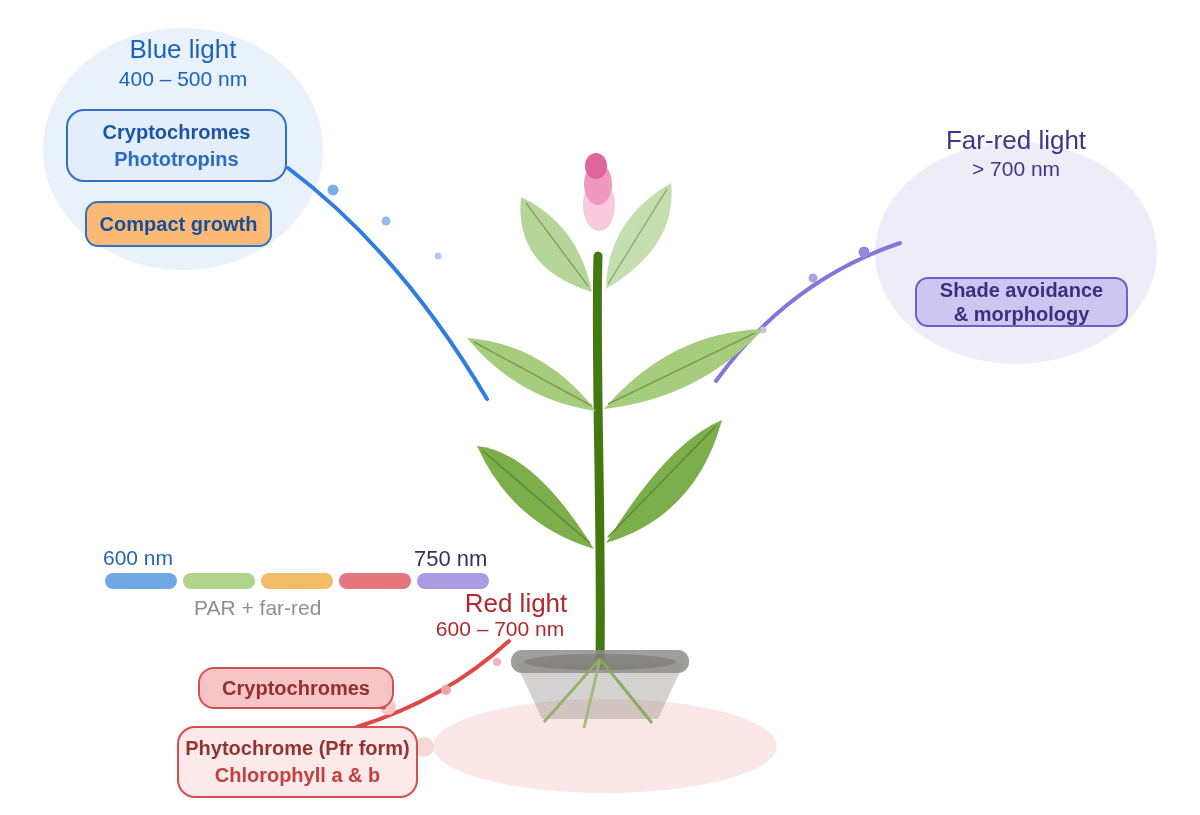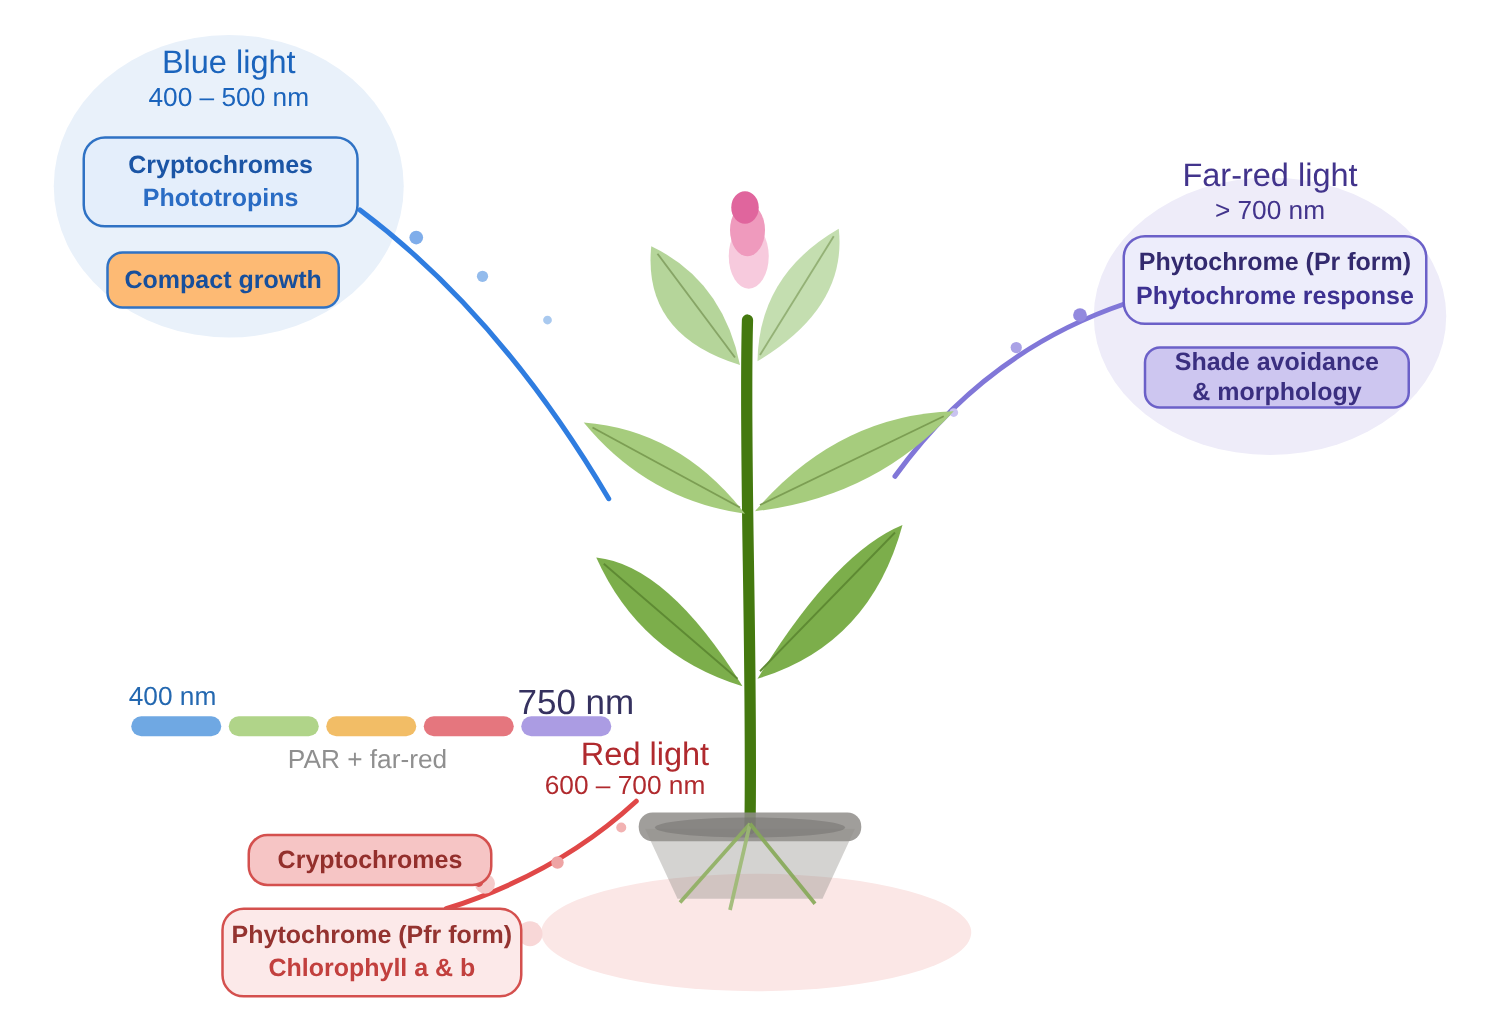--- a/index.html
+++ b/index.html
@@ -27,24 +27,24 @@
              border-radius:13px;background:#cdc6f0;color:#3a2f80;line-height:24px;}
   
   .red-title,.red-range{color:#b02a2e;}
   .box-photo{left:198px;top:667px;width:196px;height:42px;border:2px solid #d4504e;
              border-radius:16px;background:#f6c5c5;color:#932f2c;}
   .box-pfr{left:177px;top:726px;width:241px;height:72px;border:2px solid #d4504e;
            border-radius:18px;background:#fce9e9;line-height:27px;}
   .box-pfr .l1{color:#943330;} .box-pfr .l2{color:#c2403e;}
   
   .wl-start{left:103px;top:546px;font-size:21px;color:#2468b0;white-space:nowrap;}
-  .wl-end{left:414px;top:546px;font-size:28px;color:#35315f;white-space:nowrap;}
+  .wl-end{left:414px;top:546px;font-size:22px;color:#35315f;white-space:nowrap;}
   .bands{left:105px;top:573px;display:flex;gap:6px;}
   .band{width:72px;height:16px;border-radius:8px;}
-  .par-caption{left:194px;top:596px;width:200px;text-align:center;font-size:21px;color:#8f8f8f;white-space:nowrap;}
+  .par-caption{left:194px;top:596px;width:200px;text-align:left;font-size:21px;color:#8f8f8f;white-space:nowrap;}
 </style>
 </head>
 <body>
 
 <div class="canvas">
 
   <svg class="art" width="1200" height="815" viewBox="0 0 1200 815">
 
     <ellipse cx="183" cy="149" rx="140" ry="121" fill="#e9f1fa"></ellipse>
     <ellipse cx="1016" cy="253" rx="141" ry="111" fill="#eeecf9"></ellipse>
@@ -105,40 +105,36 @@
   <div class="abs pillbox box-crypto">
     <span class="l1">Cryptochromes</span>
     <span class="l2">Phototropins</span>
   </div>
   <div class="abs pillbox box-compact">
     <span>Compact growth</span>
   </div>
 
   <div class="abs sec-title fr-title" style="left:891px;top:125px;width:250px;">Far-red light</div>
   <div class="abs sec-range fr-range" style="left:891px;top:157px;width:250px;">&gt; 700 nm</div>
-  <div class="abs pillbox box-pr">
-    <span class="l1">Phytochrome (Pr form)</span>
-    <span class="l2">Phytochrome response</span>
-  </div>
   <div class="abs pillbox box-shade">
     <span>Shade avoidance</span>
     <span>&amp; morphology</span>
   </div>
 
   <div class="abs sec-title red-title" style="left:406px;top:588px;width:220px;">Red light</div>
   <div class="abs sec-range red-range" style="left:390px;top:617px;width:220px;">600 – 700 nm</div>
   <div class="abs pillbox box-photo">
     <span>Cryptochromes</span>
   </div>
   <div class="abs pillbox box-pfr">
     <span class="l1">Phytochrome (Pfr form)</span>
     <span class="l2">Chlorophyll a &amp; b</span>
   </div>
 
-  <div class="abs wl-start">400 nm</div>
+  <div class="abs wl-start">600 nm</div>
   <div class="abs wl-end">750 nm</div>
   <div class="abs bands">
     <div class="band" style="background: rgb(111, 168, 227);"></div>
     <div class="band" style="background: rgb(176, 212, 137);"></div>
     <div class="band" style="background: rgb(242, 189, 102);"></div>
     <div class="band" style="background: rgb(229, 118, 126);"></div>
     <div class="band" style="background: rgb(171, 156, 227);"></div>
   </div>
   <div class="abs par-caption">PAR + far-red</div>
 

